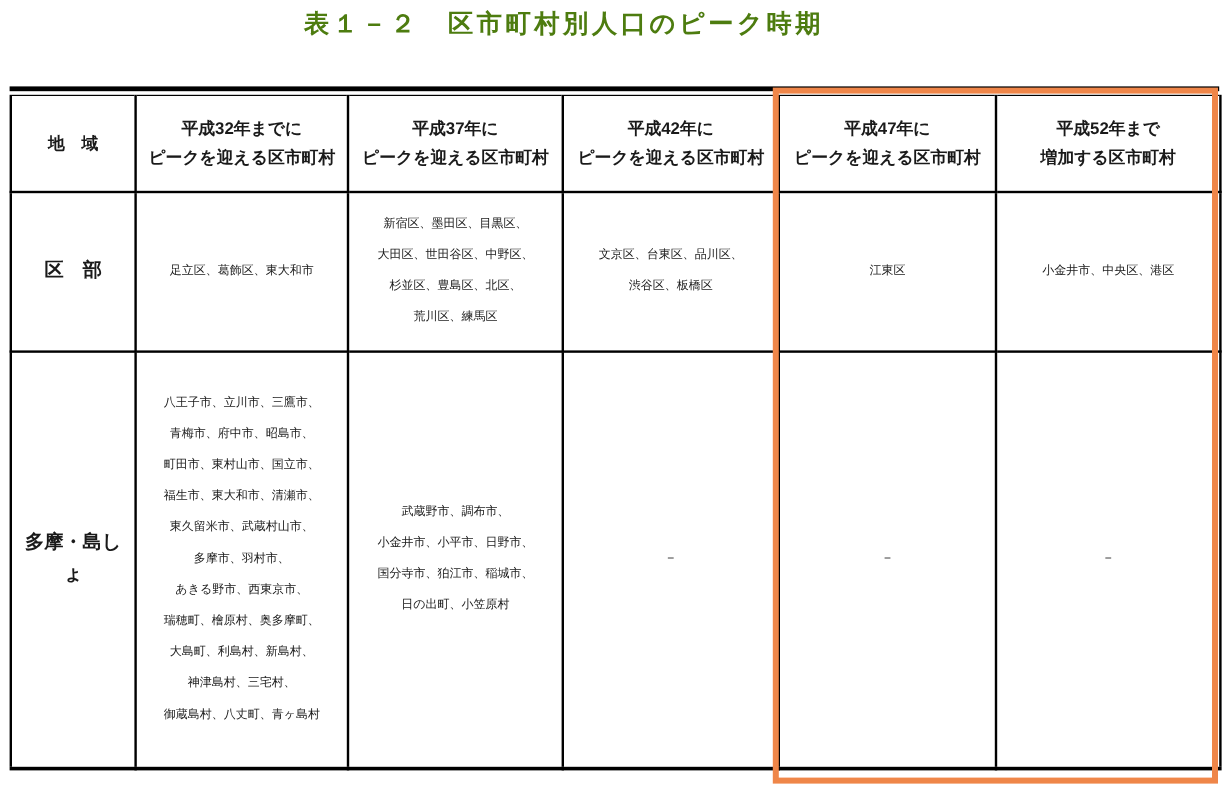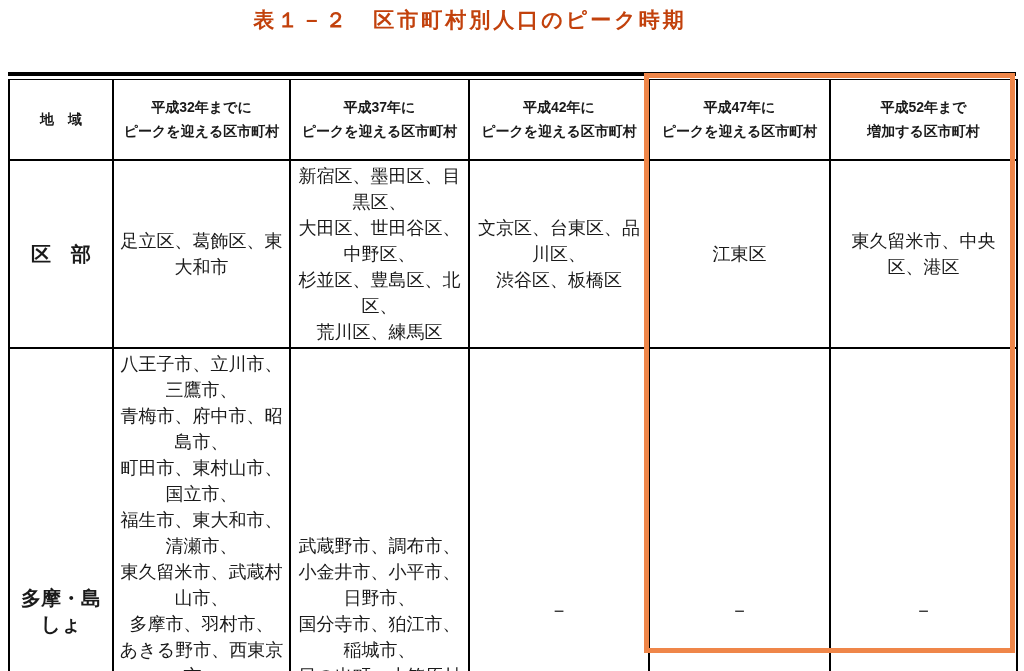--- a/index.html
+++ b/index.html
@@ -19,21 +19,21 @@
   .title {
     position: absolute;
     top: 6px;
     left: 0;
     width: 940px;
     margin: 0;
     text-align: center;
     font-size: 21px;
     font-weight: 700;
     letter-spacing: 3px;
-    color: #c2410c;
+    color: #4d7c0f;
   }
   
   .table-wrap {
     position: absolute;
     left: 8px;
     top: 72px;
     width: 1008px;
     border-top: 4px solid #000;
     padding-top: 3px;
     background: #fff;
@@ -46,35 +46,35 @@
     border-right: 2px solid #000;
     border-bottom: 3px solid #000;
     border-top: 1px solid #000;
   }
   table.peak th, table.peak td {
     border: 2px solid #000;
     text-align: center;
     vertical-align: middle;
     white-space: pre-line;
     padding: 2px 4px;
-    font-size: 18px;
+    font-size: 10px;
     line-height: 26px;
     font-weight: 400;
     color: #1a1a1a;
     overflow: hidden;
   }
   table.peak thead th {
     border-top: 1px solid #000;
     font-weight: 700;
     line-height: 24px;
     font-size: 14px;
   }
   table.peak tbody th.row-label {
     font-weight: 700;
-    font-size: 20px;
+    font-size: 16px;
   }
   tr.r-head  { height: 80px; }
   tr.r-ku    { height: 133px; }
   tr.r-tama  { height: 348px; }
   col.c0 { width: 104px; }
   col.c1 { width: 177px; }
   col.c2 { width: 179px; }
   col.c3 { width: 180px; }
   col.c4 { width: 181px; }
   col.c5 { width: 187px; }
@@ -127,21 +127,21 @@
         <tr class="r-ku">
           <th class="row-label">区　部</th>
           <td>足立区、葛飾区、東大和市</td>
           <td>新宿区、墨田区、目黒区、
 大田区、世田谷区、中野区、
 杉並区、豊島区、北区、
 荒川区、練馬区</td>
           <td>文京区、台東区、品川区、
 渋谷区、板橋区</td>
           <td>江東区</td>
-          <td>東久留米市、中央区、港区</td>
+          <td>小金井市、中央区、港区</td>
         </tr>
         <tr class="r-tama">
           <th class="row-label">多摩・島しょ</th>
           <td>八王子市、立川市、三鷹市、
 青梅市、府中市、昭島市、
 町田市、東村山市、国立市、
 福生市、東大和市、清瀬市、
 東久留米市、武蔵村山市、
 多摩市、羽村市、
 あきる野市、西東京市、

